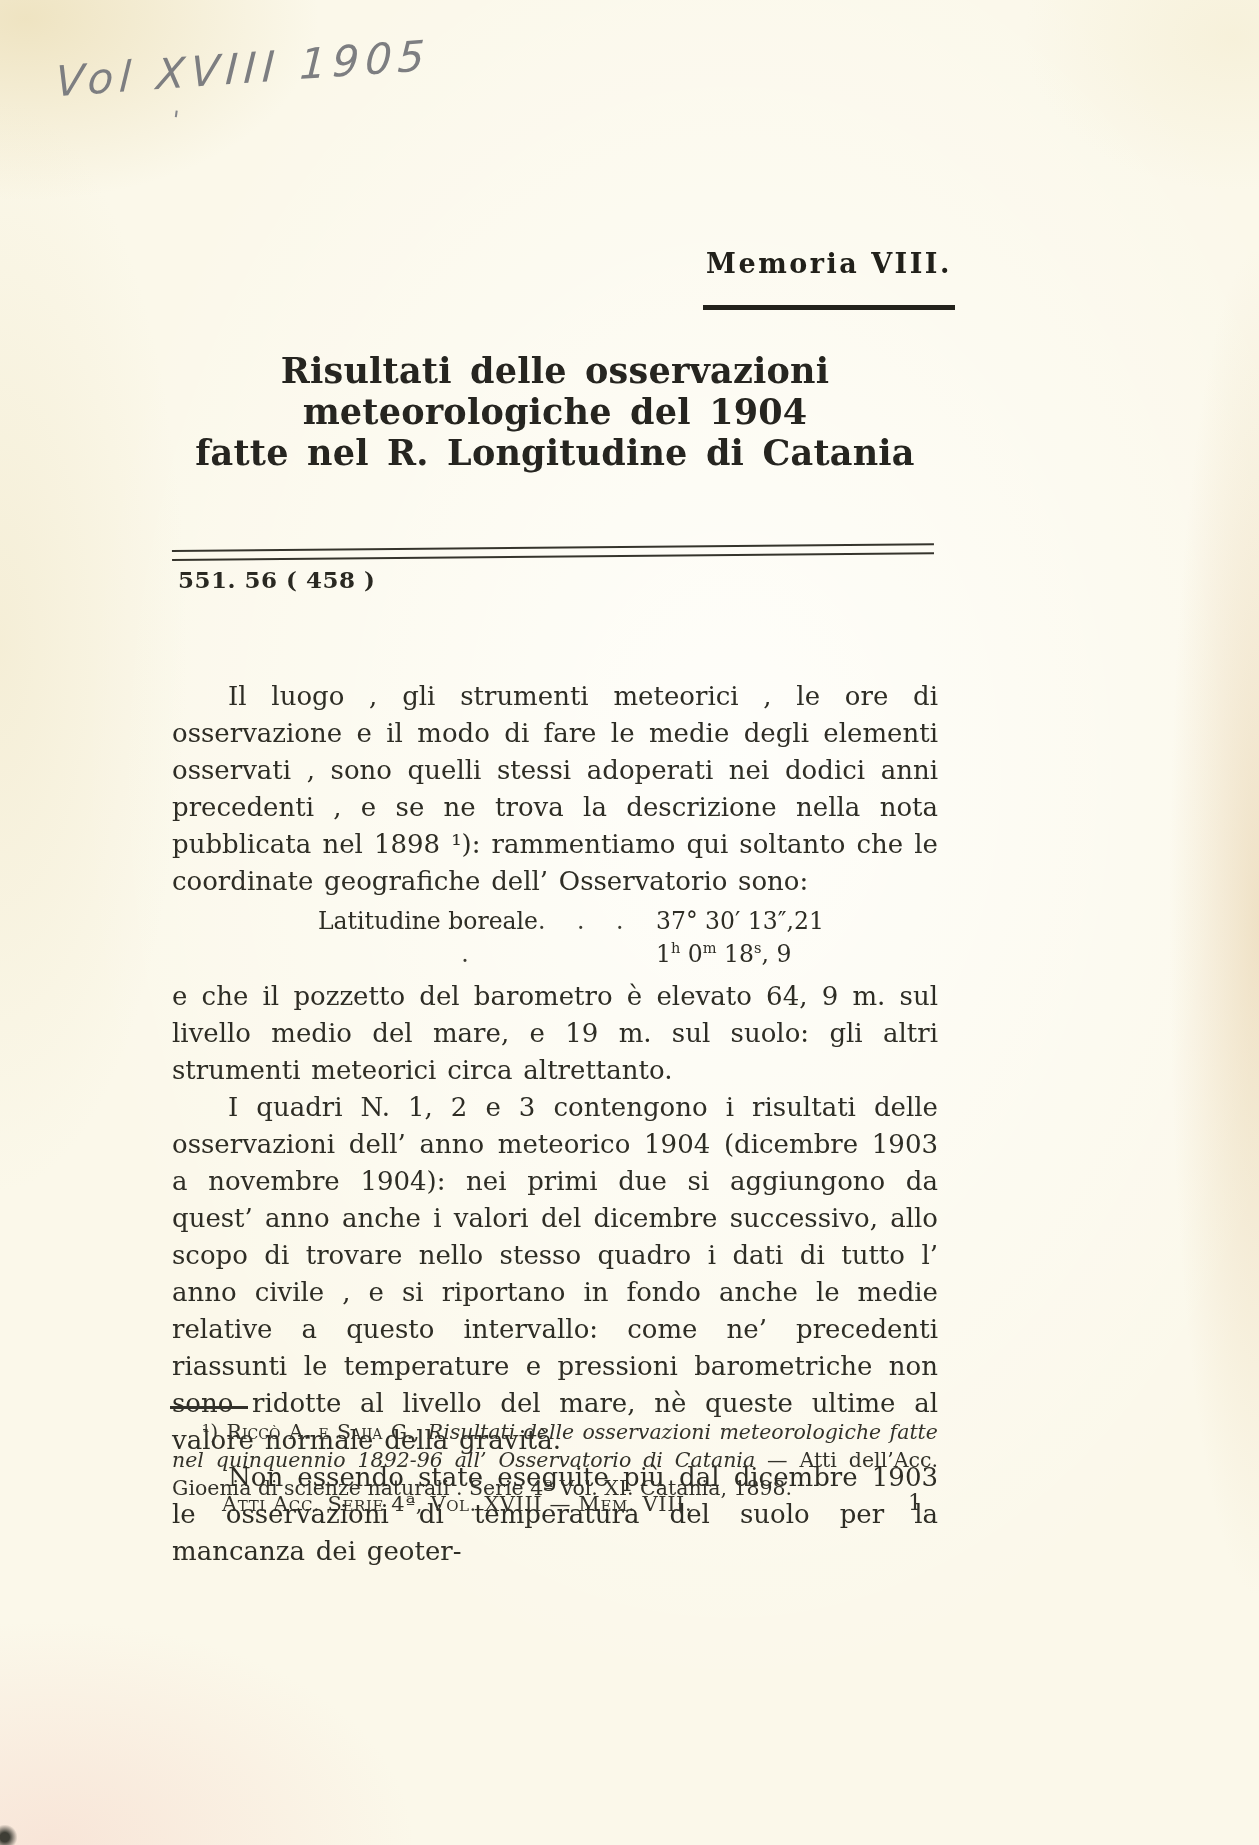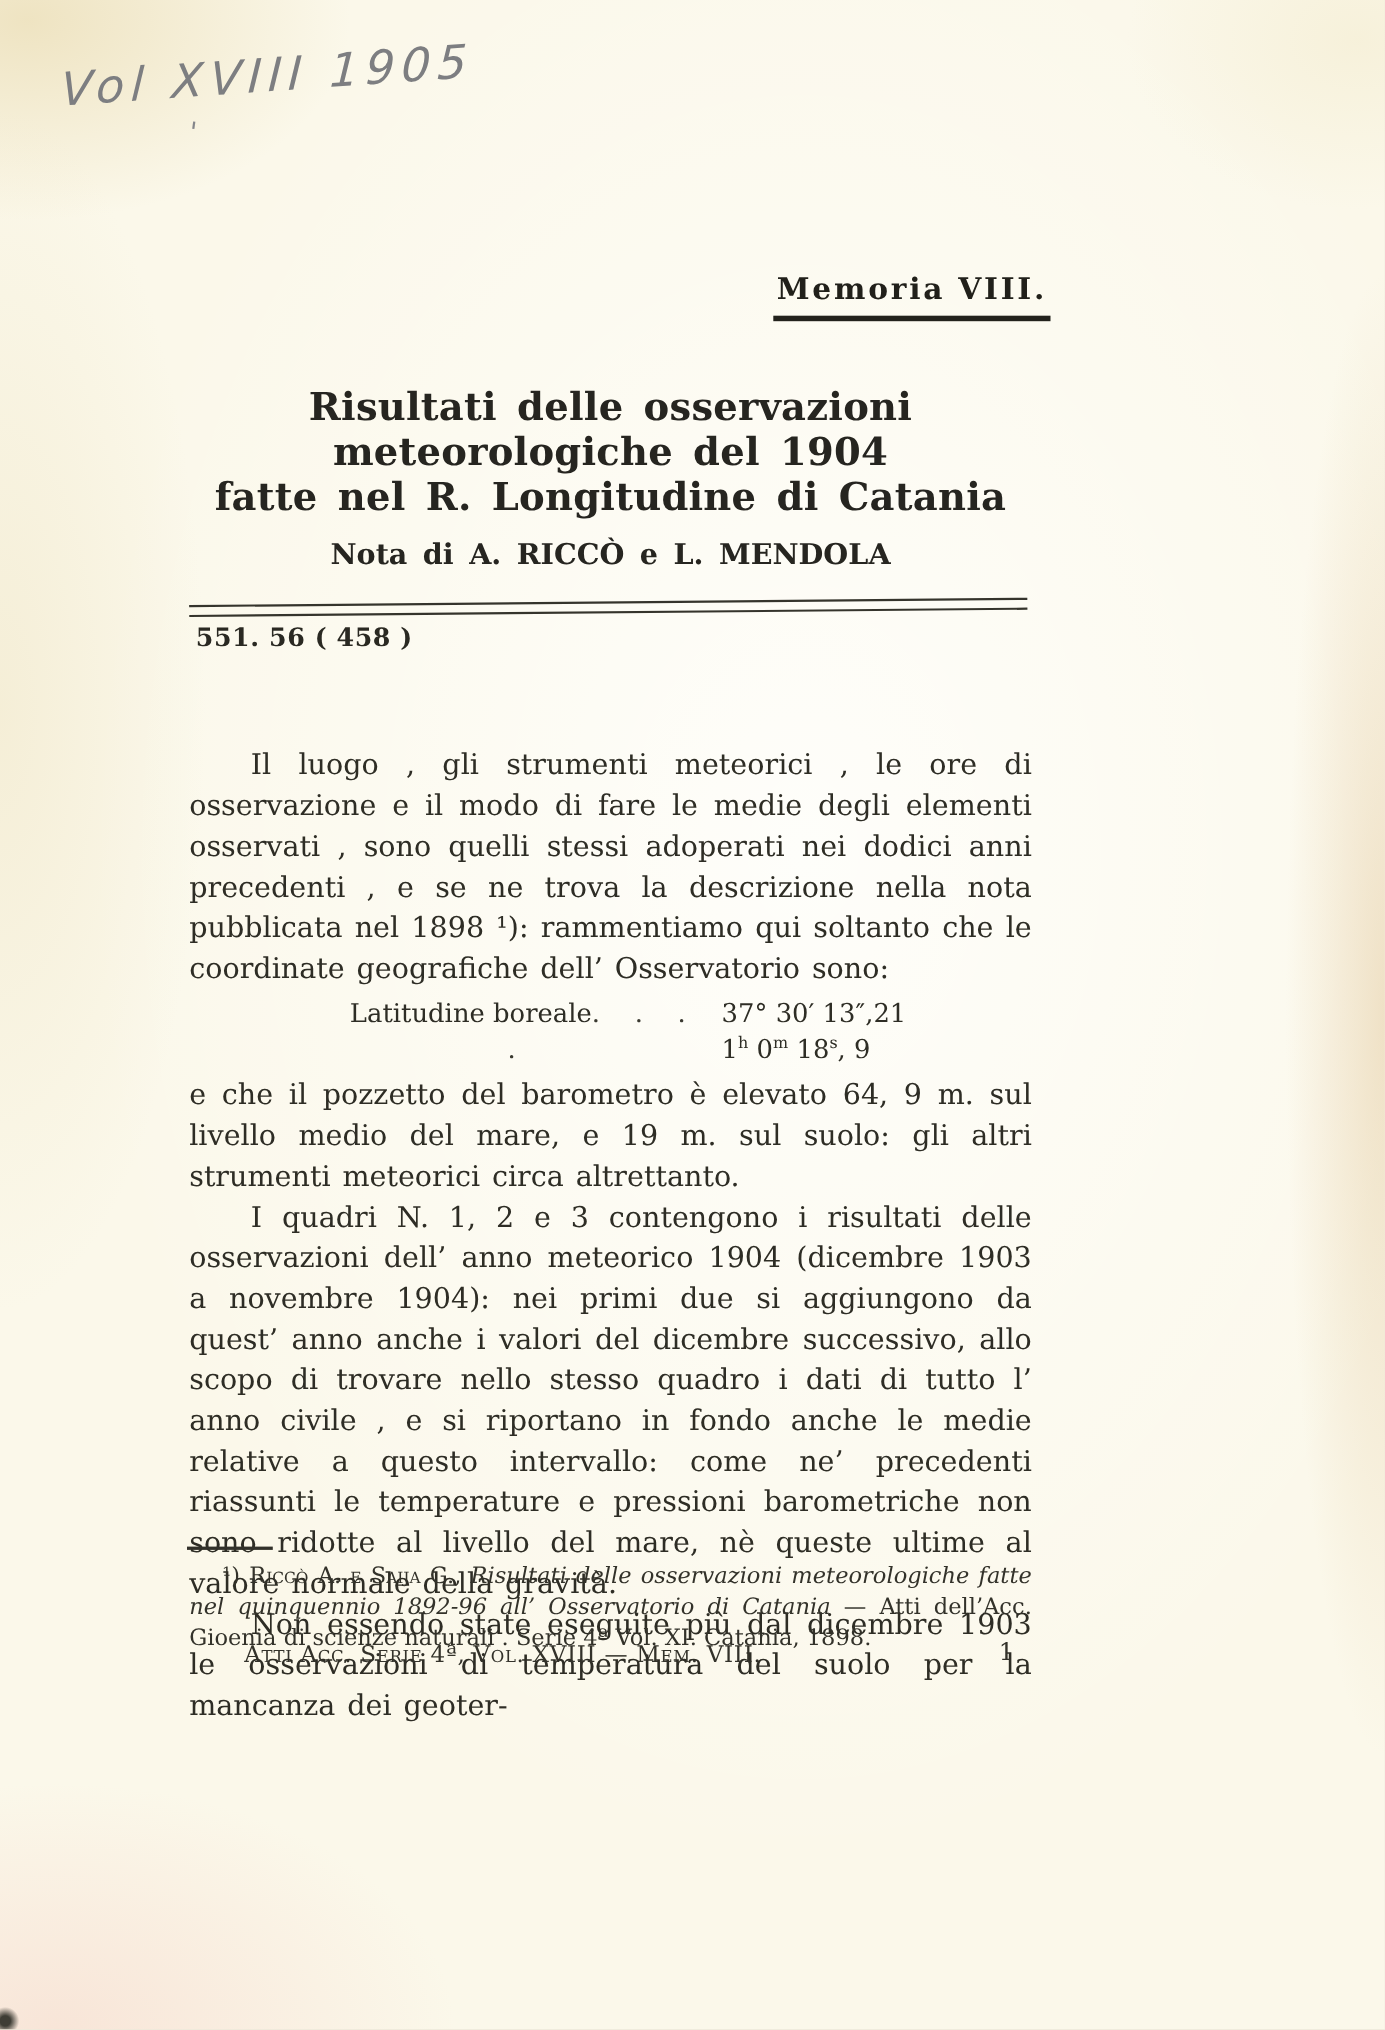--- a/index.html
+++ b/index.html
@@ -32,21 +32,21 @@
     position:absolute;left:172px;top:106px;
     font-family:"DejaVu Sans", sans-serif;
     color:#84858a;font-size:24px;transform:rotate(8deg);
   }
   .memoria{
     position:absolute;left:703px;top:248px;width:252px;
     text-align:center;
     font-weight:bold;font-size:27px;letter-spacing:2.5px;
     color:#21201a;
     border-bottom:5px solid #23221c;
-    padding-bottom:8px;
+    padding-bottom:26px;
     white-space:nowrap;
   }
   .title-block{
     position:absolute;left:150px;top:350px;width:810px;
     text-align:center;
     font-weight:bold;font-size:35px;line-height:41px;
     color:#262520;
     letter-spacing:0.2px;
     word-spacing:6px;
   }
@@ -129,21 +129,20 @@
   <div class="handwriting">Vol XVIII 1905</div>
   <div class="hand-tick">'</div>
 
   <div class="memoria">Memoria VIII.</div>
 
   <div class="title-block">
     <div>Risultati delle osservazioni meteorologiche del 1904</div>
     <div>fatte nel R. Longitudine di Catania</div>
   </div>
 
-  <div class="byline">Nota di A. RICCÒ e L. MENDOLA</div>
 
   <div class="double-rule"></div>
 
   <div class="classification">551. 56 ( 458 )</div>
 
   <div class="text-column">
 
     <p class="para indent">Il luogo , gli strumenti meteorici , le ore di osservazione e il modo di fare le medie degli elementi osservati , sono quelli stessi adoperati nei dodici anni precedenti , e se ne trova la descrizione nella nota pubblicata nel 1898 ¹): rammentiamo qui soltanto che le coordinate geografiche dell’ Osservatorio sono:</p>
 
     <div class="coords">

